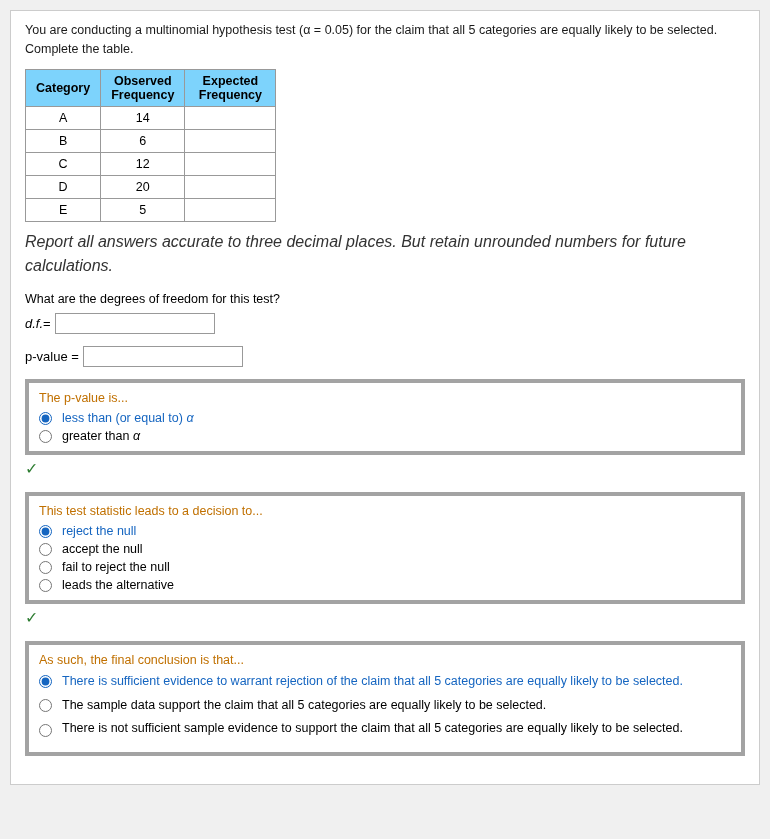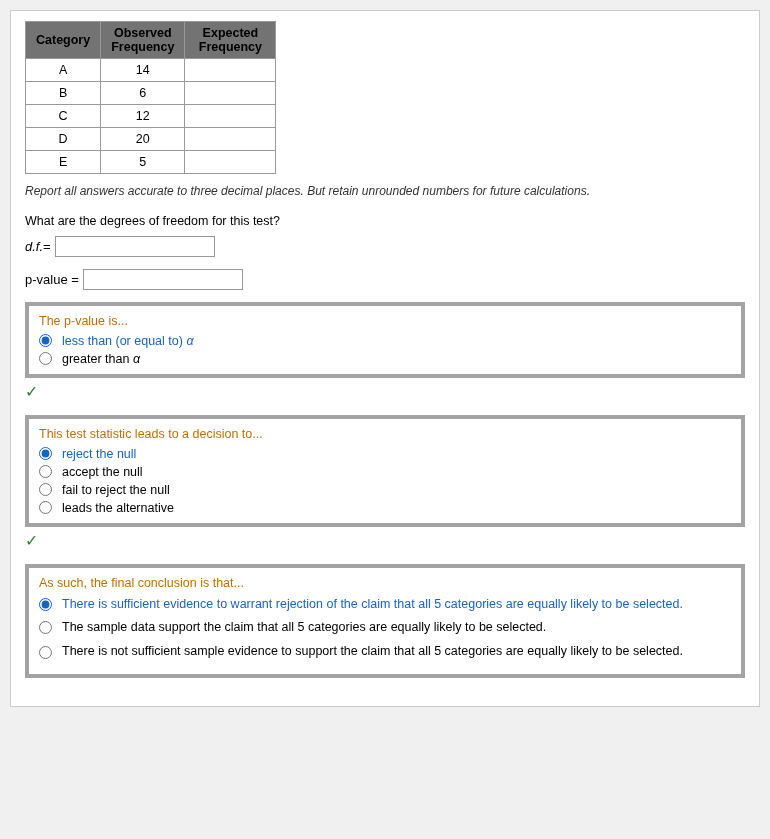--- a/index.html
+++ b/index.html
@@ -28,32 +28,32 @@
       border-collapse: collapse;
       margin-bottom: 8px;
     }
     table.freq-table th, table.freq-table td {
       border: 1px solid #999;
       padding: 4px 10px;
       text-align: center;
       font-size: 12.5px;
     }
     table.freq-table th {
-      background: #737373;
+      background: #7dd3fc;
       font-weight: bold;
     }
     table.freq-table input[type="text"] {
       width: 70px;
       border: none;
       outline: none;
       font-size: 12.5px;
       text-align: center;
     }
     .note-text {
-      font-size: 12px;
+      font-size: 16px;
       color: #333;
       font-style: italic;
       margin-bottom: 12px;
       line-height: 1.5;
     }
     .question-block {
       margin-bottom: 12px;
     }
     .question-text {
       font-size: 12.5px;
@@ -106,20 +106,23 @@
       font-size: 16px;
       margin-top: 2px;
     }
     .section-gap { margin-bottom: 14px; }
   </style>
 </head>
 <body>
 
 <div class="container">
 
+  <div class="intro-text">
+    <span>You are conducting a multinomial hypothesis test (α = 0.05) for the claim that all 5 categories are equally likely to be selected. Complete the table.</span>
+  </div>
 
   <table class="freq-table">
     <thead>
       <tr>
         <th>Category</th>
         <th>Observed<br>Frequency</th>
         <th>Expected<br>Frequency</th>
       </tr>
     </thead>
     <tbody id="table-body">

